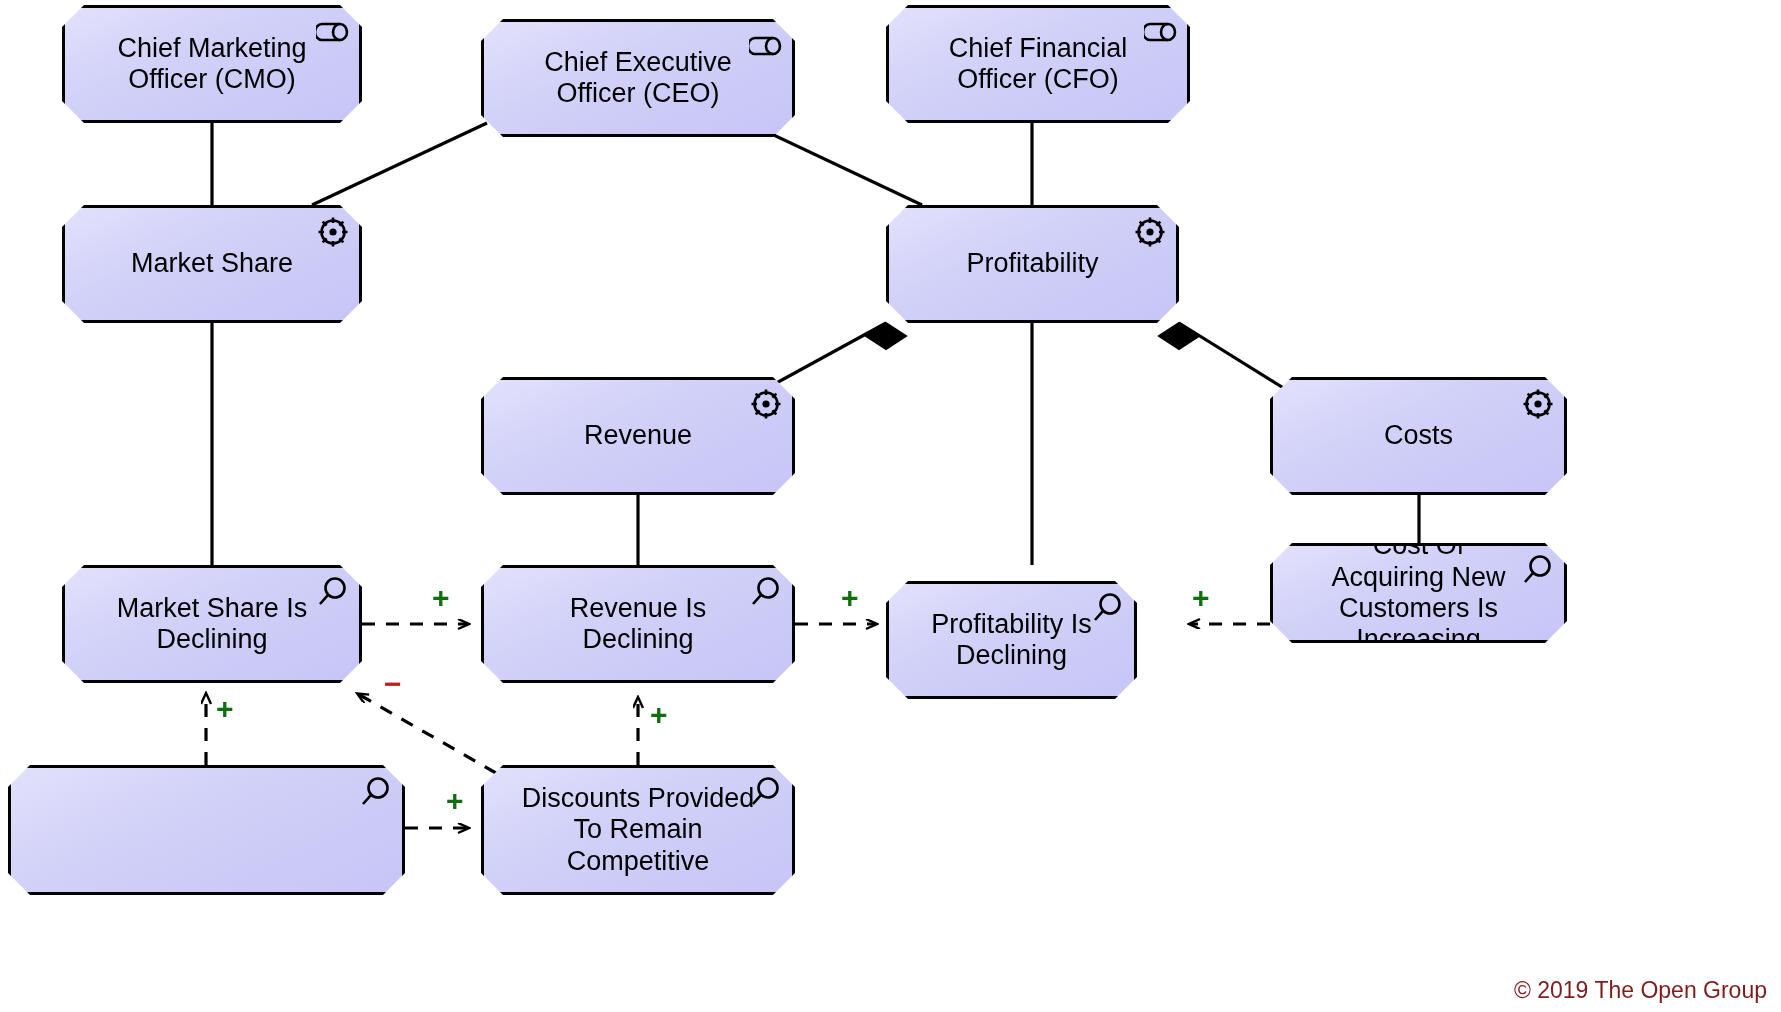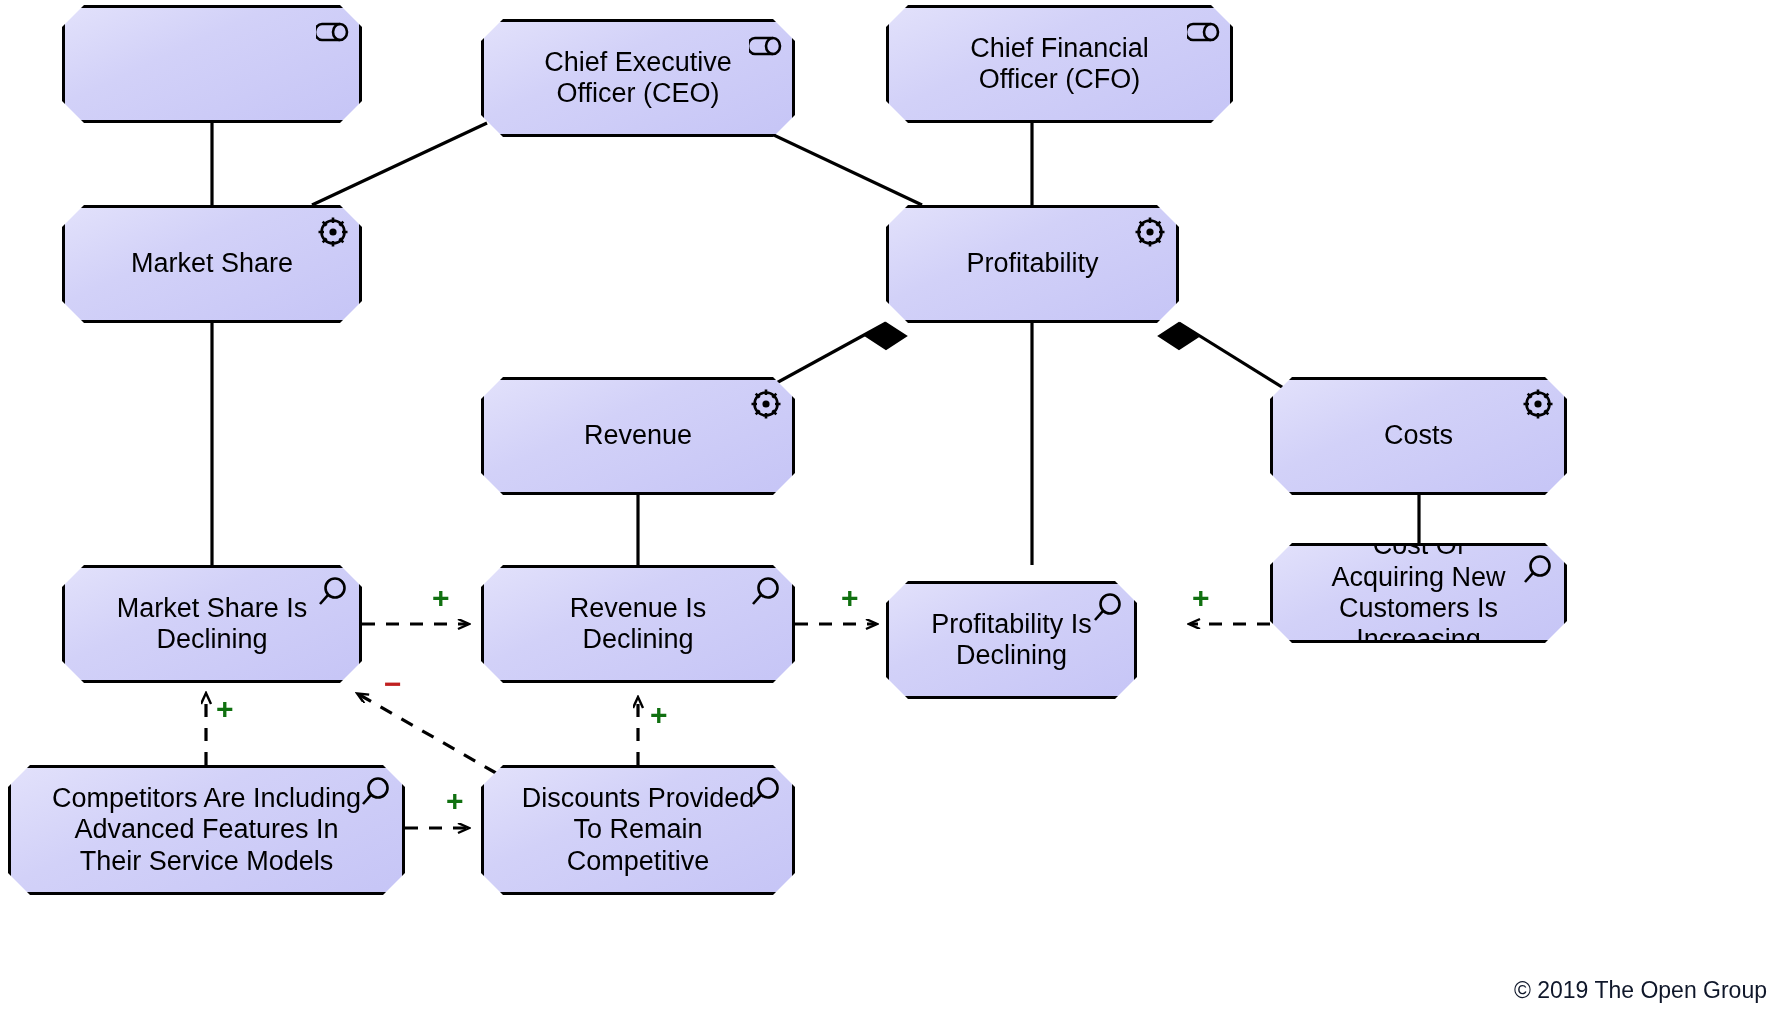--- a/index.html
+++ b/index.html
@@ -57,21 +57,21 @@
     font-weight: bold;
     font-family: "Liberation Sans", sans-serif;
     line-height: 1;
   }
   .inf-plus { color: #107010; }
   .inf-minus { color: #c02020; }
   .copyright {
     position: absolute;
     right: 14px;
     bottom: 8px;
-    color: #0f172a;
+    color: #7f1d1d;
     font-size: 23px;
     font-family: "Liberation Sans", sans-serif;
   }
 </style>
 </head>
 <body>
 
 <div id="canvas">
 
   <svg id="edges" viewBox="0 0 1781 1012" xmlns="http://www.w3.org/2000/svg">
@@ -116,32 +116,34 @@
   </svg>
 
   <div id="nodes">
       <div class="node" style="left: 62px; top: 5px; width: 300px; height: 118px;">
         <span class="ico">
           <svg viewBox="0 0 34 34" width="34" height="34" aria-hidden="true">
             <path d="M6 9 H24 A7 8 0 0 1 24 25 H6 A7 8 0 0 1 6 9 Z" fill="none" stroke="#000" stroke-width="2.6"></path>
             <path d="M24 9 A7 8 0 0 0 24 25" fill="none" stroke="#000" stroke-width="2.6"></path>
           </svg>
         </span>
+        <span class="label">Chief Marketing
+Officer (CMO)</span>
       </div>
       <div class="node" style="left: 481px; top: 19px; width: 314px; height: 118px;">
         <span class="ico">
           <svg viewBox="0 0 34 34" width="34" height="34" aria-hidden="true">
             <path d="M6 9 H24 A7 8 0 0 1 24 25 H6 A7 8 0 0 1 6 9 Z" fill="none" stroke="#000" stroke-width="2.6"></path>
             <path d="M24 9 A7 8 0 0 0 24 25" fill="none" stroke="#000" stroke-width="2.6"></path>
           </svg>
         </span>
         <span class="label">Chief Executive
 Officer (CEO)</span>
       </div>
-      <div class="node" style="left: 886px; top: 5px; width: 347px; height: 118px;">
+      <div class="node" style="left: 886px; top: 5px; width: 304px; height: 118px;">
         <span class="ico">
           <svg viewBox="0 0 34 34" width="34" height="34" aria-hidden="true">
             <path d="M6 9 H24 A7 8 0 0 1 24 25 H6 A7 8 0 0 1 6 9 Z" fill="none" stroke="#000" stroke-width="2.6"></path>
             <path d="M24 9 A7 8 0 0 0 24 25" fill="none" stroke="#000" stroke-width="2.6"></path>
           </svg>
         </span>
         <span class="label">Chief Financial
 Officer (CFO)</span>
       </div>
       <div class="node" style="left: 62px; top: 205px; width: 300px; height: 118px; justify-content: center;">
@@ -262,23 +264,20 @@
 Customers Is
 Increasing</span>
       </div>
       <div class="node" style="left: 8px; top: 765px; width: 397px; height: 130px;">
         <span class="ico">
           <svg viewBox="0 0 34 34" width="34" height="34" aria-hidden="true">
             <circle cx="19" cy="13" r="9.5" fill="none" stroke="#000" stroke-width="2.6"></circle>
             <line x1="12.3" y1="19.7" x2="4" y2="29" stroke="#000" stroke-width="2.6"></line>
           </svg>
         </span>
-        <span class="label">Competitors Are Including
-Advanced Features In
-Their Service Models</span>
       </div>
       <div class="node" style="left: 481px; top: 765px; width: 314px; height: 130px; text-align: center;">
         <span class="ico">
           <svg viewBox="0 0 34 34" width="34" height="34" aria-hidden="true">
             <circle cx="19" cy="13" r="9.5" fill="none" stroke="#000" stroke-width="2.6"></circle>
             <line x1="12.3" y1="19.7" x2="4" y2="29" stroke="#000" stroke-width="2.6"></line>
           </svg>
         </span>
         <span class="label">Discounts Provided
 To Remain

